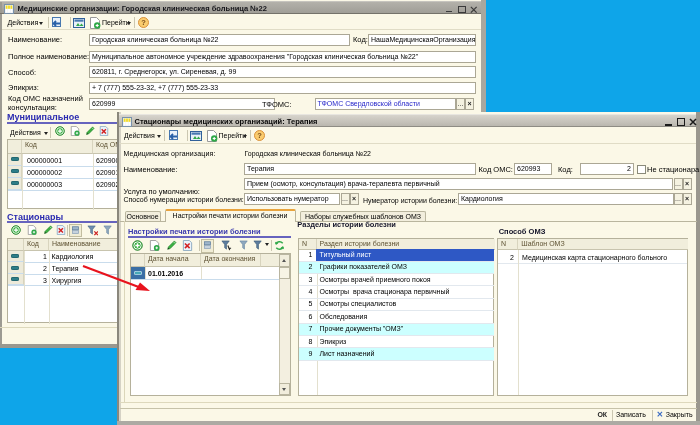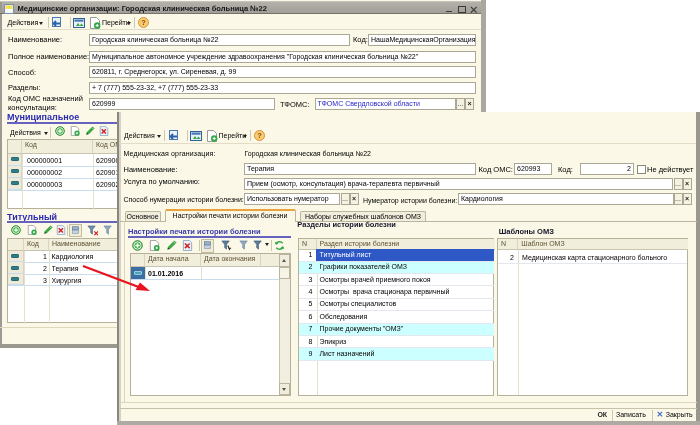--- a/index.html
+++ b/index.html
@@ -1,16 +1,16 @@
 <!DOCTYPE html>
 <html><head><meta charset="utf-8"><style>
 *{margin:0;padding:0;box-sizing:border-box}
 html,body{width:700px;height:425px;overflow:hidden}
 body{font-family:"Liberation Sans",sans-serif;font-size:7px;color:#000;background:#D8D3BE}
-#stage{position:relative;width:700px;height:425px;background:#ffffff;overflow:hidden}
+#stage{position:relative;width:700px;height:425px;background:#0ea5e9;overflow:hidden}
 .abs{position:absolute}
 .lbl{position:absolute;font-size:7.5px;white-space:nowrap;line-height:8px}
 .inp{position:absolute;background:#fff;border:1px solid #ABA795;font-size:7px;white-space:nowrap;overflow:hidden;padding:0 2px;line-height:10px;height:12px}
 .btn3{position:absolute;background:#F5F2E1;border:1px solid #ABA795;font-size:7px;text-align:center;color:#222;width:9px;height:12px;line-height:10px}
 .gbh{position:absolute;font-size:9px;font-weight:bold;color:#2B2BB0;white-space:nowrap;line-height:9px}
 .pbh{position:absolute;font-size:7.5px;font-weight:bold;white-space:nowrap;line-height:8px}
 .purline{position:absolute;height:1.5px;background:#6663BE}
 .th{position:absolute;background:#F1EEDC;border-right:1px solid #D8D4BE;border-bottom:1px solid #C8C4AE;font-size:7px;color:#5D5132;overflow:hidden;white-space:nowrap;padding:1px 0 0 3px}
 .cel{position:absolute;font-size:7px;white-space:nowrap;overflow:hidden;line-height:11px}
 .sep{position:absolute;width:1px;background:#CBC7B1}
@@ -78,27 +78,27 @@
   <div class="inp" style="left:89px;top:34px;width:261px">Городская клиническая больница №22</div>
   <div class="lbl" style="left:353px;top:36px">Код:</div>
   <div class="inp" style="left:368px;top:34px;width:108px">НашаМедицинскаяОрганизация</div>
 
   <div class="lbl" style="left:8px;top:53px">Полное наименование:</div>
   <div class="inp" style="left:89px;top:50.5px;width:387px">Муниципальное автономное учреждение здравоохранения "Городская клиническая больница №22"</div>
 
   <div class="lbl" style="left:8px;top:68.5px">Способ:</div>
   <div class="inp" style="left:89px;top:66px;width:387px">620811, г. Среднегорск, ул. Сиреневая, д. 99</div>
 
-  <div class="lbl" style="left:8px;top:84px">Разделы:</div>
+  <div class="lbl" style="left:8px;top:84px">Эпикриз:</div>
   <div class="inp" style="left:89px;top:81.5px;width:387px">+ 7 (777) 555-23-32, +7 (777) 555-23-33</div>
 
   <div class="lbl" style="left:8px;top:95px">Код ОМС назначений</div>
   <div class="lbl" style="left:8px;top:103.5px">консультация:</div>
   <div class="inp" style="left:89px;top:98px;width:186px">620999</div>
-  <div class="lbl" style="left:280px;top:100.5px">ТФОМС:</div>
+  <div class="lbl" style="left:262px;top:100.5px">ТФОМС:</div>
   <div class="inp" style="left:314.5px;top:98px;width:141px;color:#2626C9">ТФОМС Свердловской области</div>
   <div class="btn3" style="left:456px;top:98px">...</div>
   <div class="btn3" style="left:465px;top:98px;font-weight:bold">×</div>
 
   <div class="gbh" style="left:7px;top:113px">Муниципальное</div>
   <div class="purline" style="left:7px;top:122px;width:110px"></div>
   <div class="lbl" style="left:10px;top:128.5px;font-size:7px">Действия</div>
   <div class="dd" style="left:43.5px;top:131.5px"></div>
   <div class="sep" style="left:50px;top:126.5px;height:11px"></div>
   <svg class="abs" style="left:54.5px;top:126px" width="10" height="10" viewBox="0 0 12 12">
@@ -140,21 +140,21 @@
     <div class="mark" style="left:0;top:37.5px;width:14px;height:12px">
           <span class="pill" style="left:2.5px;top:3.5px"></span>
         </div>
     <div class="cel" style="left:19px;top:38.5px">000000003</div>
     <div class="cel" style="left:88px;top:38.5px">620902</div>
     <div class="rsep" style="top:49.5px;width:110px"></div>
     <div class="abs" style="left:14px;top:13.5px;width:1px;height:56px;background:#E3E0CE"></div>
     <div class="abs" style="left:85px;top:13.5px;width:1px;height:56px;background:#E3E0CE"></div>
   </div>
 
-  <div class="gbh" style="left:7px;top:212.5px">Титульный</div>
+  <div class="gbh" style="left:7px;top:212.5px">Стационары</div>
   <div class="purline" style="left:7px;top:221px;width:110px"></div>
   <svg class="abs" style="left:11px;top:225px" width="10" height="10" viewBox="0 0 12 12">
         <circle cx="6" cy="6" r="5.2" fill="#3CB043" stroke="#1E7E26"></circle>
         <circle cx="6" cy="6" r="4" fill="none" stroke="#fff" stroke-width="1"></circle>
         <path d="M6 3.6 v4.8 M3.6 6 h4.8" stroke="#fff" stroke-width="1.5"></path>
       </svg>
   <svg class="abs" style="left:27px;top:225px" width="10" height="10" viewBox="0 0 12 12">
         <path d="M1.5 0.5 h6 l3 3 v8 h-9 z" fill="#fff" stroke="#999"></path>
         <circle cx="8.4" cy="8.6" r="3.1" fill="#2FA848"></circle>
         <path d="M8.4 7.2 v2.8 M7 8.6 h2.8" stroke="#fff" stroke-width="1"></path>
@@ -210,20 +210,37 @@
   <div class="abs" style="left:0;top:327px;width:117px;height:1px;background:#DDD8BC"></div>
   <div class="abs" style="left:0;top:344px;width:117px;height:4px;background:#9A988F"></div>
 </div>
 
 <div class="abs" id="w2" style="left:117px;top:112px;width:583px;height:313px;background:#FBF8E7">
   <div class="abs" style="left:0;top:0;width:2px;height:313px;background:#8A877C"></div>
   <div class="abs" style="left:2px;top:0;width:2px;height:313px;background:#D5D2C5"></div>
   <div class="abs" style="left:579px;top:0;width:4px;height:313px;background:#9A978E"></div>
   <div class="abs" style="left:0;top:308.5px;width:583px;height:4.5px;background:#ACAAA3"></div>
 
+  <div class="abs" style="left:2px;top:1.5px;width:577px;height:13.5px;background:linear-gradient(#D7D4CC,#BAB7AF);border-top:1px solid #E8E6E0;border-bottom:1px solid #8E8C84">
+    <svg class="abs" style="left:3px;top:2px" width="10" height="10" viewBox="0 0 10 10">
+      <rect x="0.5" y="0.5" width="9" height="9" fill="#E8EEF4" stroke="#7A92AA" stroke-width="1"></rect>
+      <rect x="1.7" y="1.5" width="1.8" height="3.4" fill="#F5DD1E"></rect>
+          <rect x="1.7" y="4.9" width="1.8" height="3.6" fill="#fff"></rect>
+      <rect x="4.1" y="1.5" width="1.8" height="3.4" fill="#F5DD1E"></rect>
+          <rect x="4.1" y="4.9" width="1.8" height="3.6" fill="#fff"></rect>
+      <rect x="6.5" y="1.5" width="1.8" height="3.4" fill="#F5DD1E"></rect>
+          <rect x="6.5" y="4.9" width="1.8" height="3.6" fill="#fff"></rect>
+    </svg>
+    <div class="abs" style="left:15.5px;top:2.5px;font-size:7.5px;font-weight:bold;color:#0a0a0a;white-space:nowrap">Стационары медицинских организаций: Терапия</div>
+    <div class="abs" style="left:546px;top:9px;width:7px;height:2px;background:#1a1a1a"></div>
+    <div class="abs" style="left:557.5px;top:3px;width:8px;height:8px;border:1.4px solid #1a1a1a"></div>
+    <svg class="abs" style="left:570px;top:3px" width="8" height="8" viewBox="0 0 8 8">
+          <path d="M1 1 L7 7 M7 1 L1 7" stroke="#1a1a1a" stroke-width="1.5"></path>
+        </svg>
+  </div>
 
   <div class="abs" style="left:2px;top:15px;width:577px;height:16.5px;border-bottom:1px solid #E0DCC6">
     <div class="lbl" style="left:5px;top:5px;font-size:7px">Действия</div>
     <div class="dd" style="left:38px;top:8px"></div>
     <div class="sep" style="left:44.5px;top:3px;height:11px"></div>
     <svg class="abs" style="left:48px;top:2.5px" width="12" height="12" viewBox="0 0 12 12">
           <rect x="2.5" y="0.5" width="8" height="9" fill="#EAF2FA" stroke="#4878B0"></rect>
           <path d="M10 6.5 H4 M6 4 L3.5 6.5 L6 9" stroke="#2B62A8" stroke-width="1.8" fill="none"></path>
         </svg>
     <div class="sep" style="left:67.5px;top:3px;height:11px"></div>
@@ -250,23 +267,23 @@
   <div class="lbl" style="left:6.5px;top:38px;font-size:7px;letter-spacing:0.15px">Медицинская организация:</div>
   <div class="lbl" style="left:127.5px;top:38px;font-size:7px">Городская клиническая больница №22</div>
 
   <div class="lbl" style="left:6.5px;top:54px">Наименование:</div>
   <div class="inp" style="left:127px;top:51px;width:232px">Терапия</div>
   <div class="lbl" style="left:361.5px;top:54px">Код ОМС:</div>
   <div class="inp" style="left:397px;top:51px;width:38px">620993</div>
   <div class="lbl" style="left:441px;top:54px">Код:</div>
   <div class="inp num" style="left:463px;top:51px;width:54px">2</div>
   <div class="abs" style="left:520px;top:53px;width:8.5px;height:8.5px;background:#fff;border:1px solid #8A8A7A"></div>
-  <div class="lbl" style="left:530px;top:54px">Не действует</div>
-
-  <div class="lbl" style="left:6.5px;top:66px">Услуга по умолчанию:</div>
+  <div class="lbl" style="left:530px;top:54px">Не стационара</div>
+
+  <div class="lbl" style="left:6.5px;top:76px">Услуга по умолчанию:</div>
   <div class="inp" style="left:127px;top:66px;width:428.5px">Прием (осмотр, консультация) врача-терапевта первичный</div>
   <div class="btn3" style="left:556.5px;top:66px">...</div>
   <div class="btn3" style="left:565.5px;top:66px;font-weight:bold">×</div>
 
   <div class="lbl" style="left:6.5px;top:84px;font-size:7px">Способ нумерации истории болезни:</div>
   <div class="inp" style="left:127px;top:81px;width:96px">Использовать нумератор</div>
   <div class="btn3" style="left:223.5px;top:81px">...</div>
   <div class="btn3" style="left:232.5px;top:81px;font-weight:bold">×</div>
   <div class="lbl" style="left:246px;top:84.5px;font-size:7px">Нумератор истории болезни:</div>
   <div class="inp" style="left:341px;top:81px;width:215.5px">Кардиология</div>
@@ -349,21 +366,21 @@
     <div class="abs" style="left:151px;top:133.5px;width:0;height:0;border-left:2.5px solid transparent;border-right:2.5px solid transparent;border-top:3.5px solid #555"></div>
   </div>
 
   <div class="pbh" style="left:180.3px;top:109px;color:#15152A">Разделы истории болезни</div>
   <div class="tb" style="left:181px;top:125.5px;width:196px;height:158.5px">
     <div class="th" style="left:0;top:0;width:17.5px;height:11.5px">N</div>
     <div class="th" style="left:17.5px;top:0;width:178.5px;height:11.5px;border-right:none">Раздел истории болезни</div>
     <div class="abs" style="left:17.5px;top:11.5px;width:1px;height:145px;background:#E3E0CE"></div>
   </div>
 
-  <div class="pbh" style="left:381.7px;top:115.5px;color:#15152A">Шаблоны ОМЗ</div>
+  <div class="pbh" style="left:381.7px;top:115.5px;color:#15152A">Способ ОМЗ</div>
   <div class="tb" style="left:380px;top:125.5px;width:191px;height:158.5px">
     <div class="th" style="left:0;top:0;width:20.3px;height:11.5px">N</div>
     <div class="th" style="left:20.3px;top:0;width:169.7px;height:11.5px;border-right:none">Шаблон ОМЗ</div>
     <div class="cel num" style="left:0px;top:13px;width:16px">2</div>
     <div class="cel" style="left:24px;top:13px">Медицинская карта стационарного больного</div>
     <div class="rsep" style="top:24.5px;width:189px;background:#E2E8EE"></div>
     <div class="abs" style="left:20.3px;top:11.5px;width:1px;height:145px;background:#E3E0CE"></div>
   </div>
 
   <div class="abs" style="left:3px;top:289.5px;width:577px;height:1px;background:#DDD8BC"></div>

